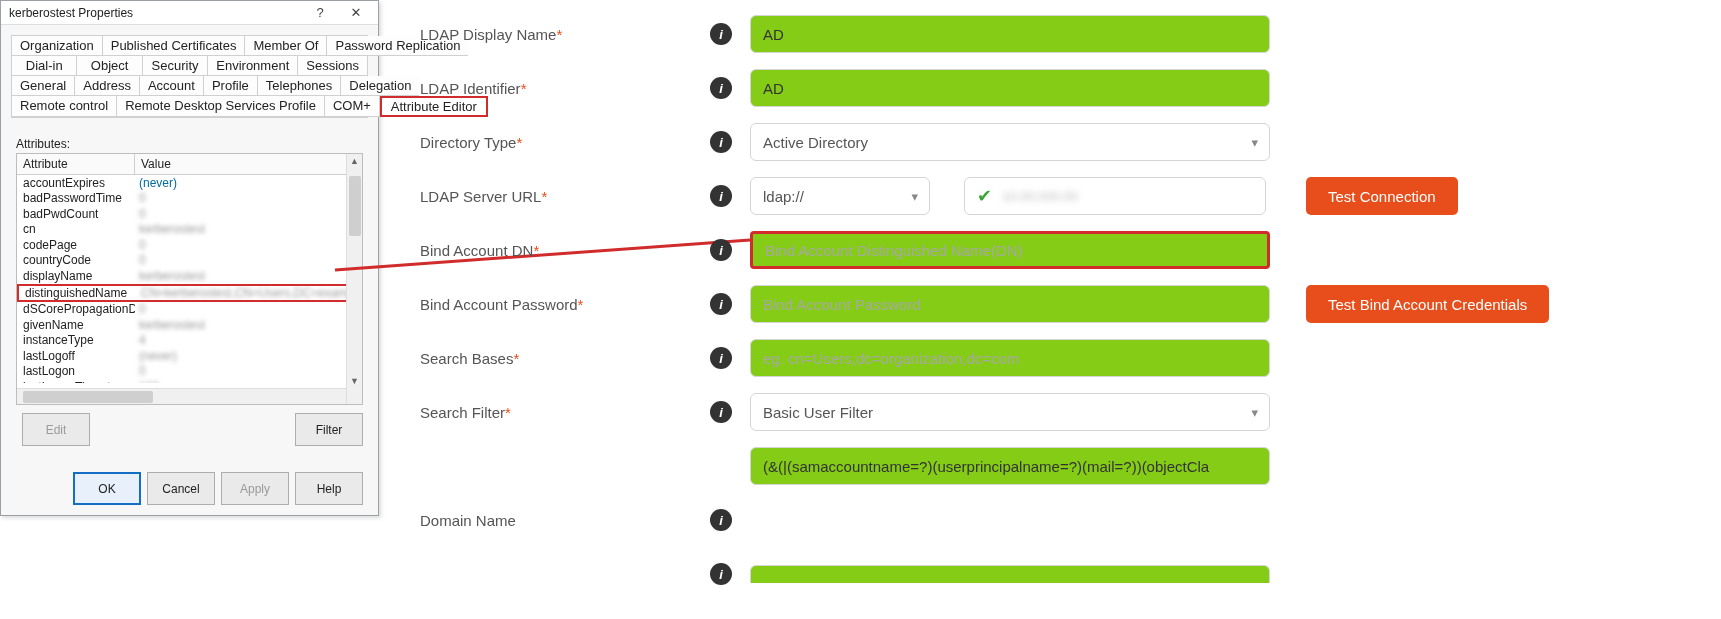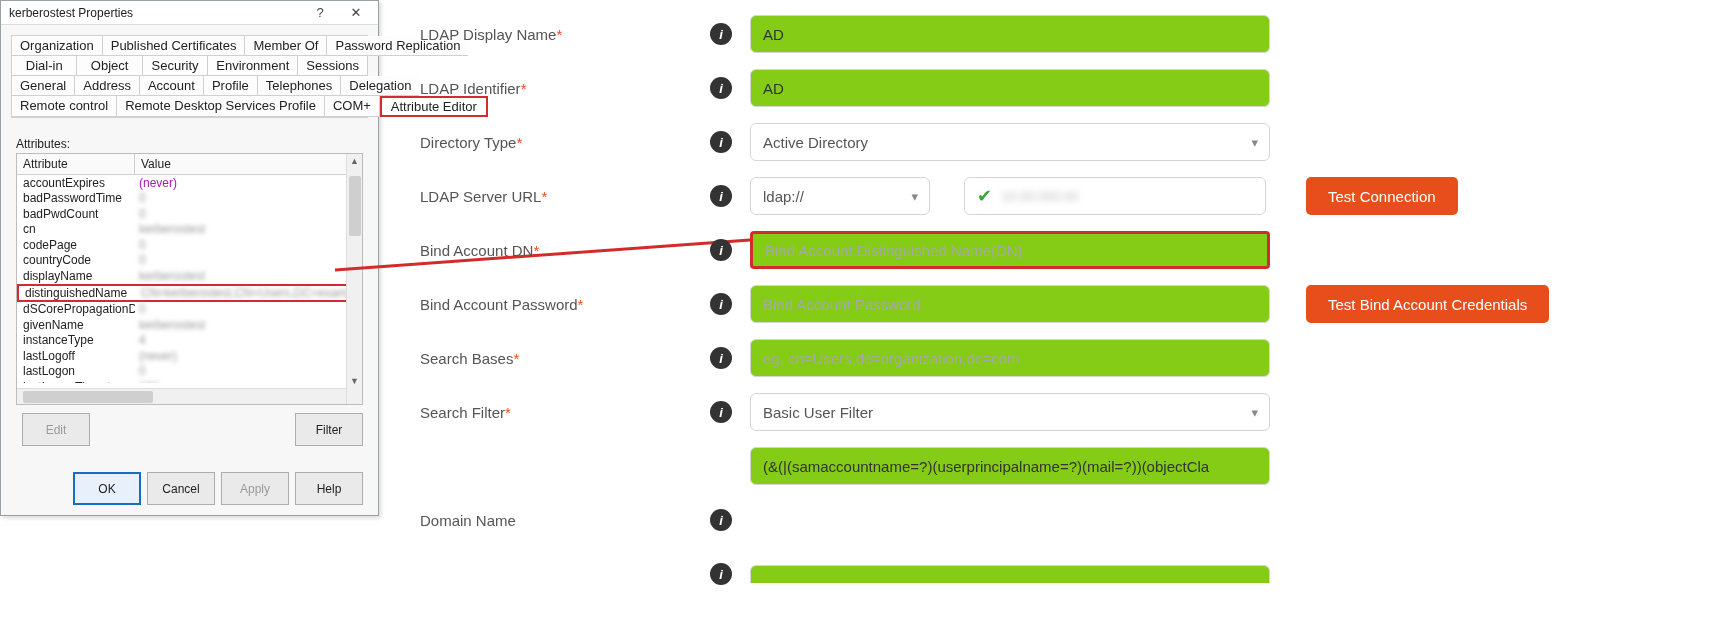--- a/index.html
+++ b/index.html
@@ -27,21 +27,21 @@
   overflow:hidden;position:relative;font-size:12px}
 .lb-head{display:flex;border-bottom:1px solid #d0d0d0;background:#fafafa}
 .lb-head .col{padding:3px 6px;border-right:1px solid #d0d0d0}
 .col-a{width:118px}
 .col-v{flex:1}
 .lb-body{height:208px;overflow-y:auto}
 .row{display:flex;align-items:center;height:15.5px;padding-left:2px}
 .row .c1{width:116px;padding-left:4px;white-space:nowrap;overflow:hidden}
 .row .c2{flex:1;padding-left:4px;color:#999;white-space:nowrap;overflow:hidden;
   filter:blur(2px);-webkit-filter:blur(2px)}
-.row .c2.clear{filter:none;-webkit-filter:none;color:#a21caf}
+.row .c2.clear{filter:none;-webkit-filter:none;color:#0369a1}
 .row.hl{border:2px solid #d22b2b;height:18px}
 .lb-scroll{position:absolute;right:0;top:0;width:16px;height:100%;
   background:#f0f0f0;border-left:1px solid #ddd}
 .lb-scroll .thumb{position:absolute;left:2px;top:22px;width:12px;height:60px;
   background:#cfcfcf;border-radius:2px}
 .lb-scroll .arrow{position:absolute;left:3px;font-size:9px;color:#666}
 .lb-hscroll{position:absolute;left:0;bottom:0;height:16px;right:16px;
   background:#f0f0f0;border-top:1px solid #ddd}
 .lb-hscroll .thumb{position:absolute;left:6px;top:2px;width:130px;height:12px;
   background:#cfcfcf;border-radius:2px}

